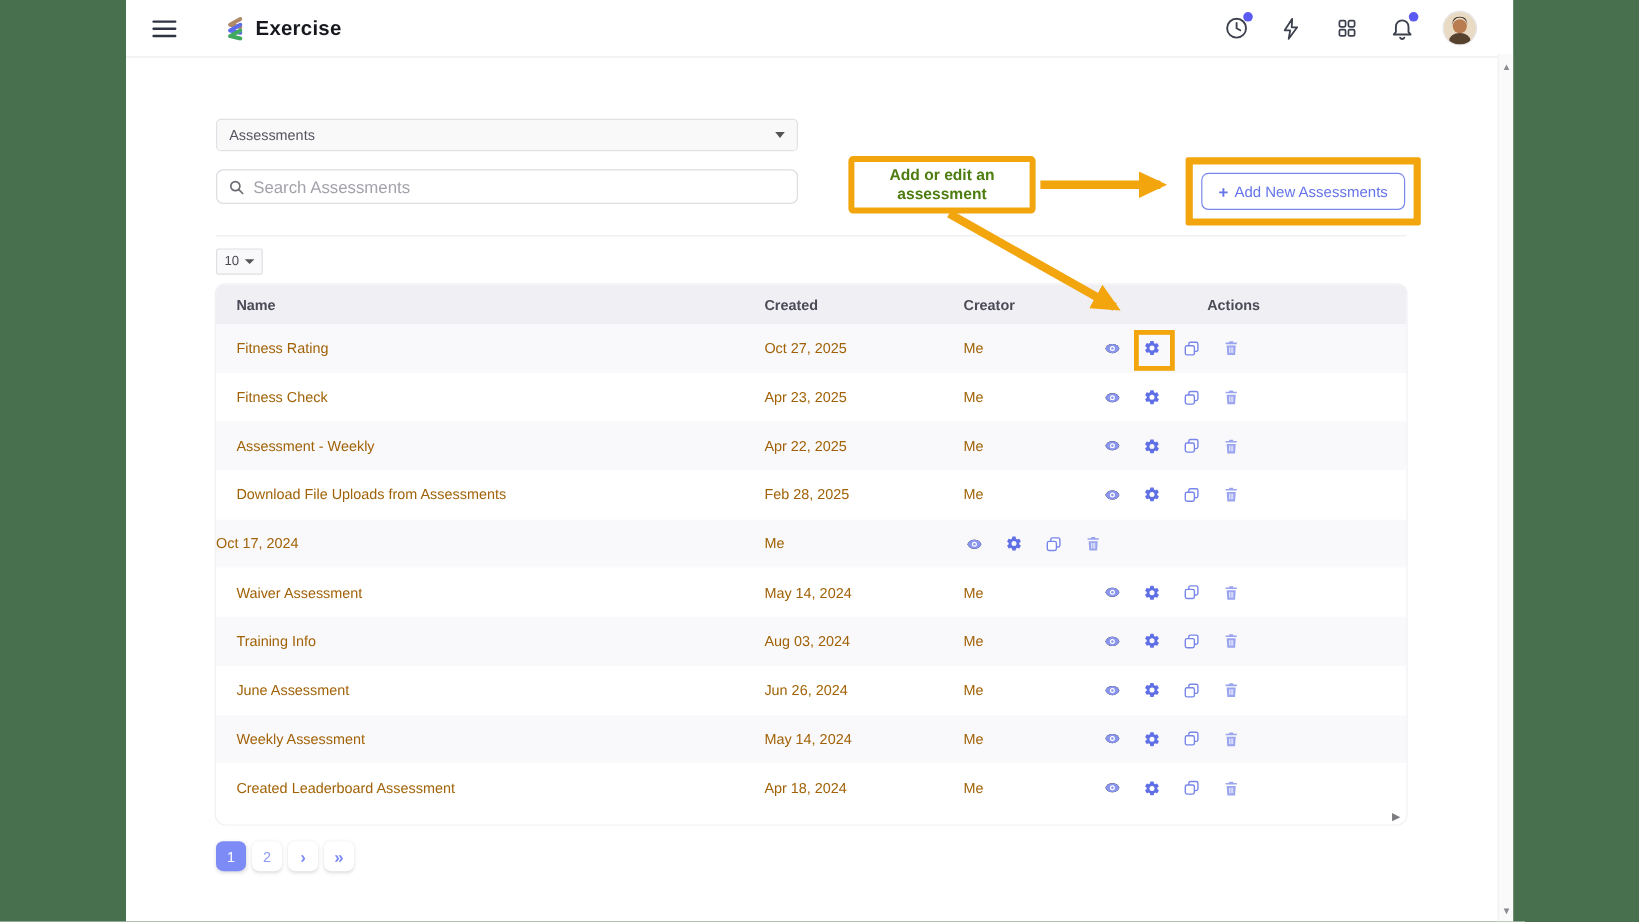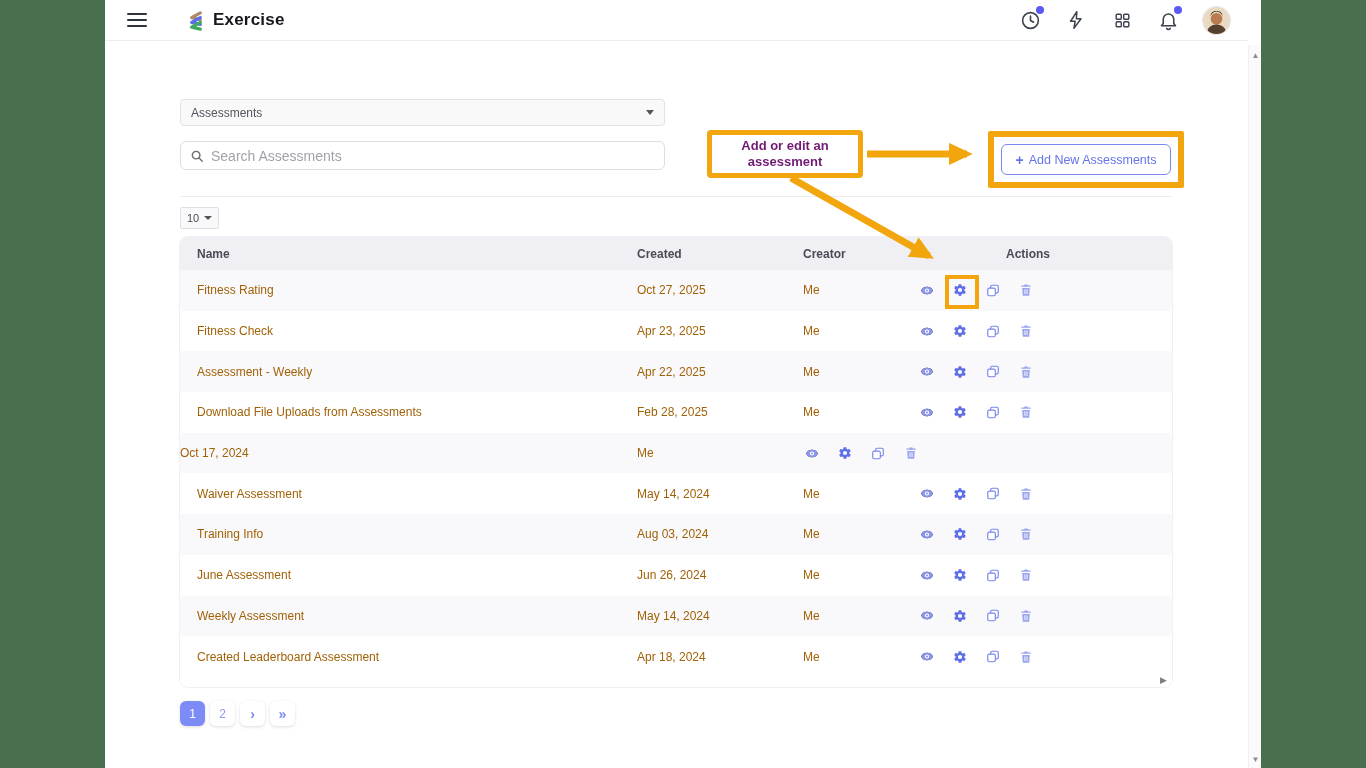--- a/index.html
+++ b/index.html
@@ -6,21 +6,21 @@
   html,body { width:1366px; height:768px; overflow:hidden; }
   body { font-family:"Liberation Sans", sans-serif; background:#48704F; position:relative; }
 
   .app {
     position:absolute; left:105px; top:0; width:1156px; height:768px;
     background:#ffffff; overflow:hidden;
   }
 
   
   .navbar {
-    position:absolute; left:0; top:0; width:1143px; height:41px;
+    position:absolute; left:0; top:0; width:1143px; height:48px;
     background:#fff; border-bottom:1px solid #ececef;
     display:flex; align-items:center;
   }
   .hamburger { margin-left:22px; width:20px; height:14px; display:flex; flex-direction:column; justify-content:space-between; cursor:pointer; }
   .hamburger span { display:block; height:2px; background:#2f3440; border-radius:2px; }
   .brand { display:flex; align-items:center; gap:7px; margin-left:38px; }
   .brand-name { font-size:17px; font-weight:bold; color:#16181d; letter-spacing:.2px; }
   .nav-right { margin-left:auto; margin-right:18px; display:flex; align-items:center; gap:24px; }
   .nav-ico { position:relative; width:22px; height:22px; display:flex; align-items:center; justify-content:center; cursor:pointer; }
   .nav-ico svg { stroke:#3c414d; }
@@ -48,21 +48,21 @@
     background:#f9f9fb; border:1px solid #dfdfe4; border-radius:2px;
     display:flex; align-items:center; padding:0 6px; font-size:11px; color:#4c4c55; cursor:pointer;
   }
   .size-select .caret { border-top-width:4px; }
 
   
   .callout {
     position:absolute; left:602px; top:130px; width:156px; height:48px;
     background:#fff; border:5px solid var(--hl); border-radius:4px;
     display:flex; align-items:center; justify-content:center; text-align:center;
-    font-size:13px; font-weight:bold; color:#701a75; line-height:1.25; z-index:5;
+    font-size:13px; font-weight:bold; color:#4d7c0f; line-height:1.25; z-index:5;
   }
   .add-wrap {
     position:absolute; left:883px; top:131px; width:196px; height:57px;
     border:6px solid var(--hl); background:#fff; border-radius:2px;
     display:flex; align-items:center; justify-content:center; z-index:5;
   }
   .add-btn {
     width:170px; height:31px; background:#fff;
     border:1.5px solid #7a87ec; border-radius:6px; cursor:pointer;
     font-size:12.5px; color:#6474e9; display:flex; align-items:center; justify-content:center; gap:5px;

